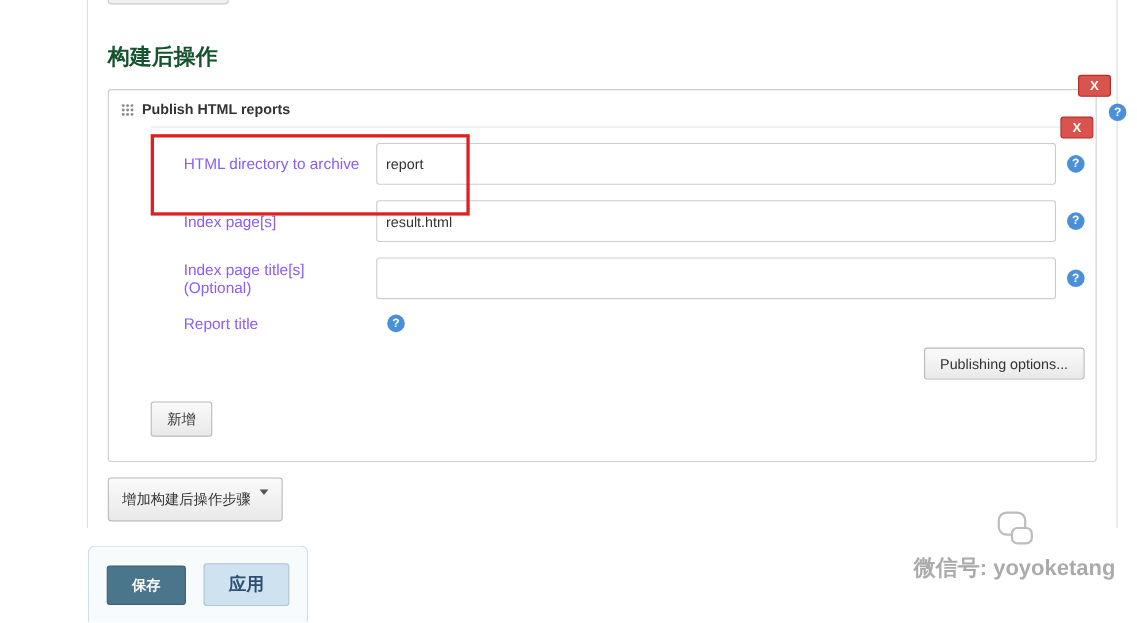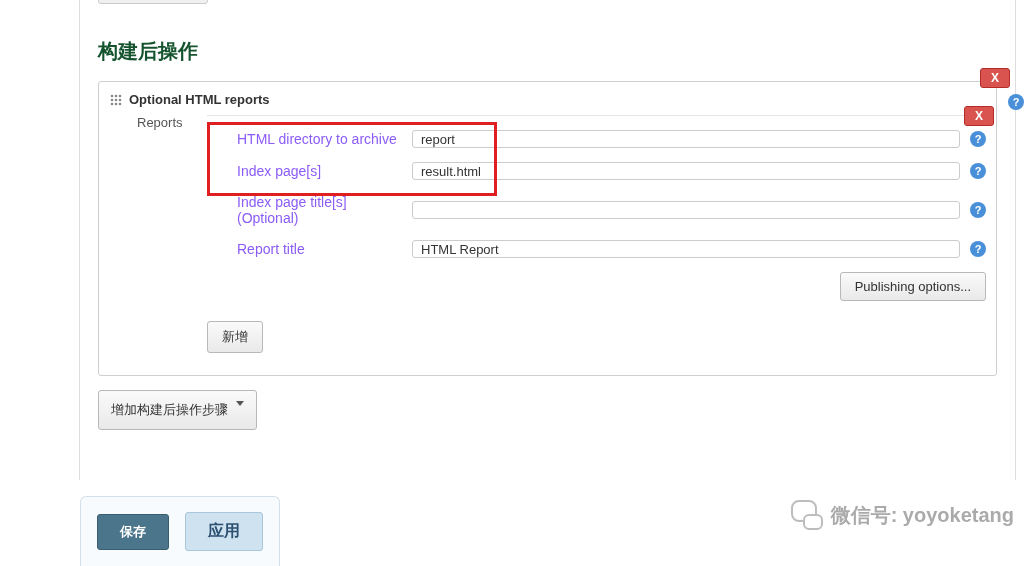--- a/index.html
+++ b/index.html
@@ -14,32 +14,32 @@
   .drag-icon svg { display: block; }
   .hdr-title { font-weight: bold; color: #333; }
   .help-icon { width: 16px; height: 16px; border-radius: 50%; background: #4a90d9; color: #fff; font-size: 11px; font-weight: bold; display: inline-flex; align-items: center; justify-content: center; cursor: pointer; }
   .help-icon.abs { position: absolute; }
   .del-btn { background: #d9534f; color: #fff; font-weight: bold; border: 1px solid #b52b27; border-radius: 3px; padding: 2px 10px; font-size: 12px; line-height: 14px; cursor: pointer; position: absolute; }
   .reports-area { display: flex; padding: 0 10px 10px 38px; }
   .reports-label { width: 70px; color: #555; padding-top: 0; font-size: 13px; }
   .reports-body { flex: 1; position: relative; border-top: 1px solid #e5e5e5; padding-top: 14px; }
   .frow { display: flex; align-items: center; margin-bottom: 14px; }
   .flabel { width: 175px; color: #8b5cf6; font-size: 14px; margin-left: 30px; }
-  .finput { flex: 1; height: 18px; border: 1px solid #ccc; border-radius: 3px; padding: 2px 8px; font-size: 13px; color: #333; }
+  .finput { flex: 1; height: 38px; border: 1px solid #ccc; border-radius: 3px; padding: 2px 8px; font-size: 13px; color: #333; }
   .fhelp { margin-left: 10px; }
   .highlight { position: absolute; border: 3px solid #e02020; pointer-events: none; }
   .pub-opts { display: flex; justify-content: flex-end; margin-top: 6px; }
   .pub-btn { background: linear-gradient(#fafafa,#e9e9e9); border: 1px solid #b8b8b8; border-radius: 3px; padding: 6px 14px; font-size: 13px; color: #333; cursor: pointer; }
   .add-btn { background: linear-gradient(#fafafa,#e9e9e9); border: 1px solid #b8b8b8; border-radius: 3px; padding: 6px 14px; font-size: 13px; color: #333; cursor: pointer; margin: 20px 0 12px 0; }
   .add-step-btn { background: linear-gradient(#fafafa,#e9e9e9); border: 1px solid #b8b8b8; border-radius: 3px; padding: 10px 12px; font-size: 13px; color: #333; cursor: pointer; display: inline-flex; align-items: flex-start; margin-top: 14px; }
   .caret { margin-left: 8px; width: 0; height: 0; border-left: 4px solid transparent; border-right: 4px solid transparent; border-top: 5px solid #555; }
   .bottom-bar { position: absolute; left: 80px; bottom: 0; width: 200px; height: 70px; border: 1px solid #d4e0e8; border-bottom: none; border-radius: 6px 6px 0 0; background: #f8fbfd; display: flex; align-items: center; justify-content: center; gap: 16px; }
   .save-btn { background: #4b758b; color: #fff; border: 1px solid #3a5d70; border-radius: 3px; padding: 8px 22px; font-size: 13px; font-weight: bold; cursor: pointer; }
   .apply-btn { background: #cfe2f0; color: #2b5070; border: 1px solid #a9c6da; border-radius: 3px; padding: 8px 22px; font-size: 16px; font-weight: bold; cursor: pointer; }
-  .watermark { position: absolute; right: 20px; bottom: 36px; display: flex; align-items: center; gap: 8px; opacity: 0.55; pointer-events: none; }
+  .watermark { position: absolute; right: 20px; bottom: 36px; display: flex; align-items: center; gap: 8px; opacity: 0.55; pointer-events: none; flex-direction: column; }
   .watermark .bubble { position: relative; width: 34px; height: 30px; }
   .watermark .bubble .b1 { position: absolute; width: 26px; height: 22px; border: 2px solid #888; border-radius: 8px; left: 2px; top: 0; background: #fff; }
   .watermark .bubble .b2 { position: absolute; width: 20px; height: 16px; border: 2px solid #888; border-radius: 6px; right: 0; bottom: 0; background: #fff; }
   .watermark-text { font-size: 20px; color: #666; font-weight: bold; text-shadow: 0 1px 0 #fff; }
 </style>
 </head>
 <body>
 
 <div class="left-border"></div>
 <div class="stub-btn"></div>
@@ -62,25 +62,24 @@
               <circle cx="11" cy="3" r="1.3"></circle>
               <circle cx="3" cy="7" r="1.3"></circle>
               <circle cx="7" cy="7" r="1.3"></circle>
               <circle cx="11" cy="7" r="1.3"></circle>
               <circle cx="3" cy="11" r="1.3"></circle>
               <circle cx="7" cy="11" r="1.3"></circle>
               <circle cx="11" cy="11" r="1.3"></circle>
             </g>
           </svg>
       </span>
-      <span class="hdr-title">Optional HTML reports</span>
+      <span class="hdr-title">Publish HTML reports</span>
     </div>
 
     <div class="reports-area">
-      <div class="reports-label">Reports</div>
 
       <div class="reports-body">
 
         <button class="del-btn" style="top:-10px; right:-8px;">X</button>
 
         <div class="highlight" style="left:0; top:6px; width:290px; height:74px;"></div>
 
         <div class="frow">
           <div class="flabel">HTML directory to archive</div>
           <input class="finput" type="text" value="report" style="">
@@ -94,21 +93,20 @@
         </div>
 
         <div class="frow">
           <div class="flabel">Index page title[s] (Optional)</div>
           <input class="finput" type="text" value="" style="">
           <span class="help-icon fhelp">?</span>
         </div>
 
         <div class="frow">
           <div class="flabel">Report title</div>
-          <input class="finput" type="text" value="HTML Report" style="">
           <span class="help-icon fhelp">?</span>
         </div>
 
         <div class="pub-opts">
           <button class="pub-btn">Publishing options...</button>
         </div>
 
         <button class="add-btn">新增</button>
 
       </div>

